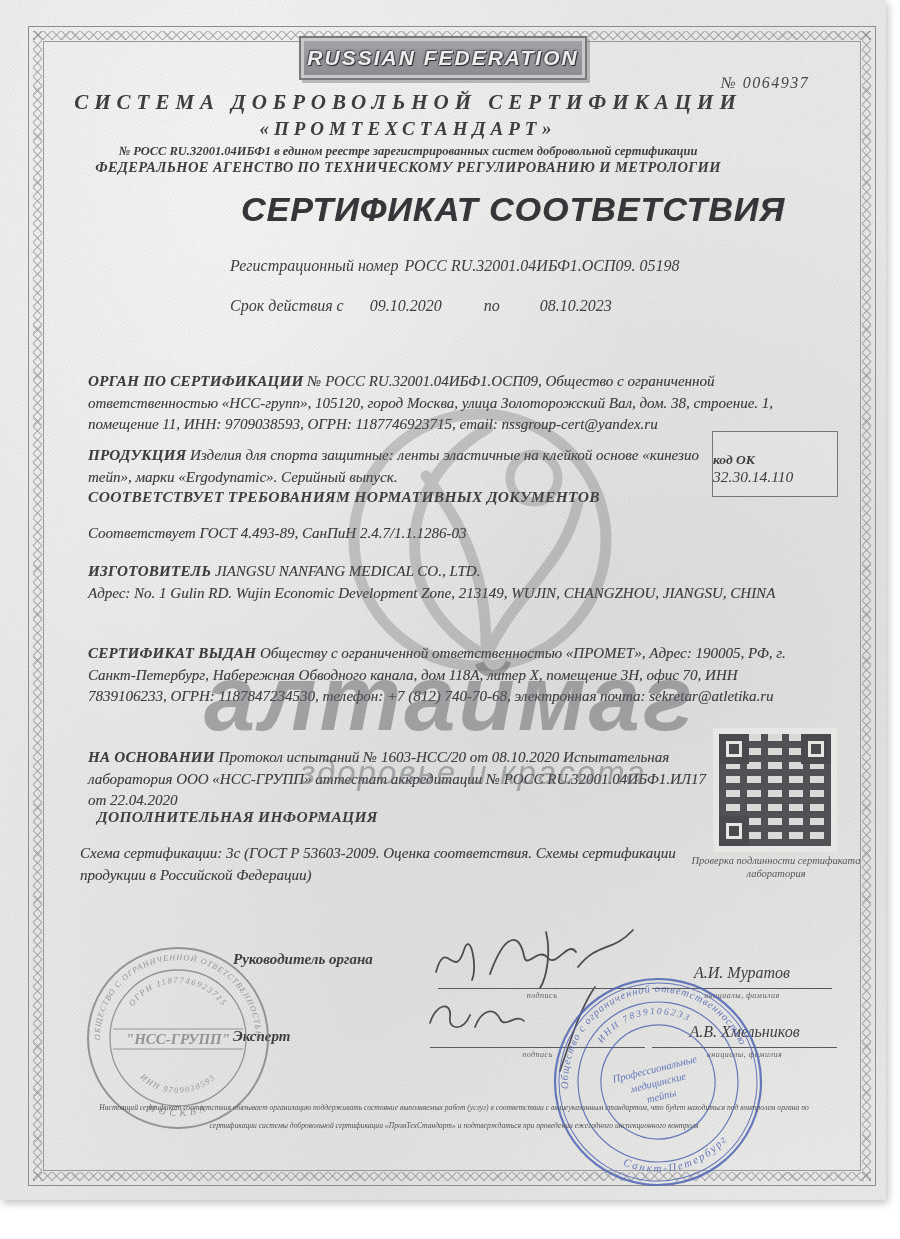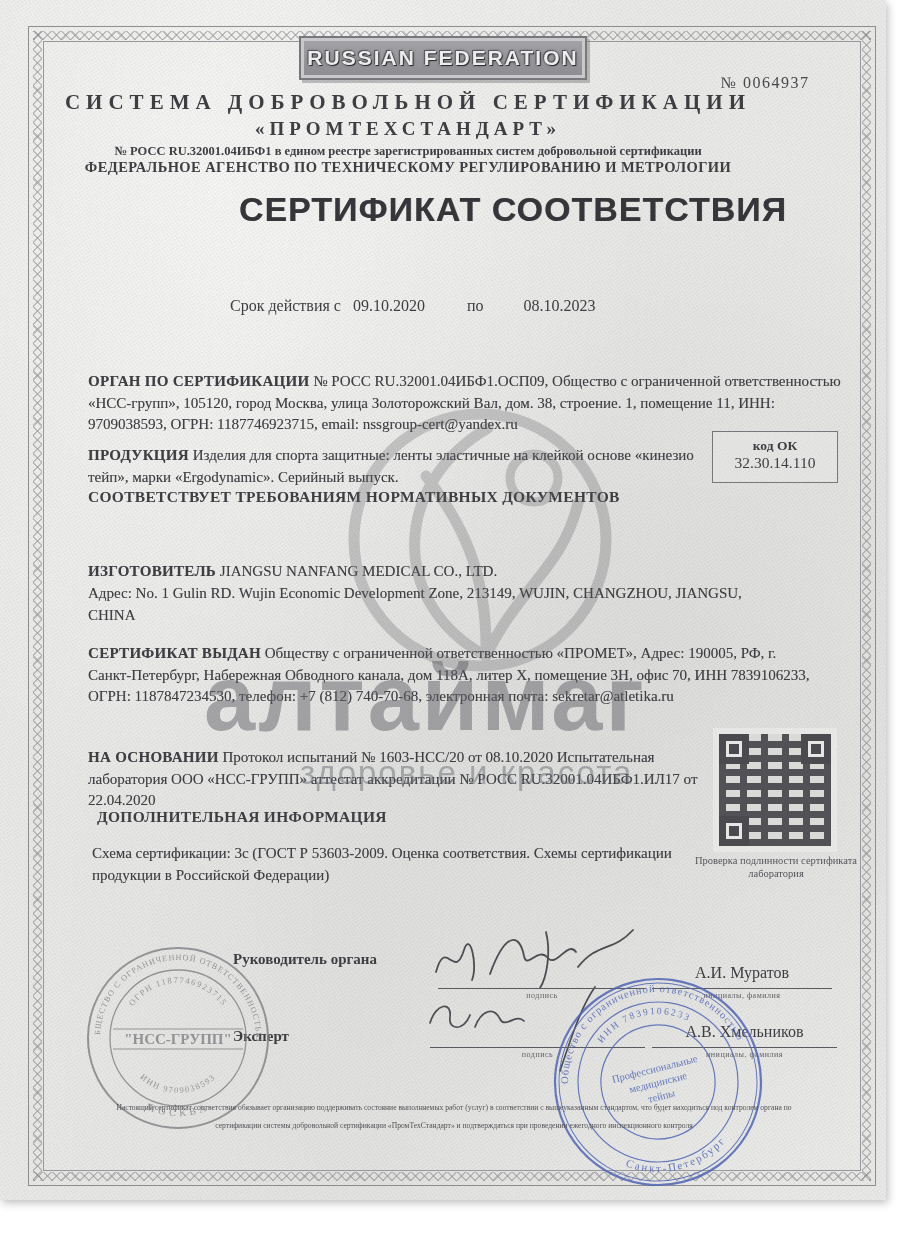--- a/index.html
+++ b/index.html
@@ -1,17 +1,17 @@
 <!DOCTYPE html>
 <html><head>
 <meta charset="utf-8">
 <style>
   html,body{margin:0;padding:0;background:#fff;}
   .page{position:relative;width:900px;height:1239px;background:#fff;overflow:hidden;
-        font-family:"Liberation Serif",serif;color:#3d3d42;}
+        font-family:"Liberation Serif",serif;color:#3d3d42;font-style:italic;}
   .paper{position:absolute;left:0;top:0;width:886px;height:1200px;
     background:
       radial-gradient(ellipse at 25% 15%, rgba(255,255,255,.55), transparent 45%),
       radial-gradient(ellipse at 75% 55%, rgba(205,205,203,.45), transparent 55%),
       radial-gradient(ellipse at 40% 85%, rgba(212,212,210,.4), transparent 50%),
       #e9e9e7;
     box-shadow:2px 3px 8px rgba(0,0,0,.25);}
   .texture{position:absolute;inset:0;pointer-events:none;
     background:
       repeating-linear-gradient(55deg, rgba(120,120,120,.05) 0 1px, transparent 1px 3px),
@@ -49,38 +49,38 @@
   #emblem{left:88px;top:210px;width:120px;height:120px;display:flex;align-items:center;justify-content:center;
     background:radial-gradient(circle at 35% 35%, #3c3c40, #232327 70%);
     clip-path:polygon(8% 0,30% 6%,50% 2%,70% 6%,92% 0,88% 14%,98% 30%,94% 50%,98% 70%,88% 86%,92% 100%,70% 94%,50% 98%,30% 94%,8% 100%,12% 86%,2% 70%,6% 50%,2% 30%,12% 14%);}
   #emblem::before{content:"";position:absolute;inset:20px;border:2px solid rgba(225,225,228,.3);}
   #emblem .mono{position:relative;color:rgba(232,232,235,.82);font-size:42px;font-weight:bold;
     text-shadow:0 0 4px rgba(255,255,255,.35);}
 
   #regline{left:230px;top:257px;font-size:16px;}
   #regline .v{margin-left:6px;}
   #validity{left:230px;top:297px;font-size:16px;}
-  #validity .d1{margin-left:12px;} #validity .po{margin-left:42px;} #validity .d2{margin-left:40px;}
+  #validity .d1{margin-left:26px;} #validity .po{margin-left:42px;} #validity .d2{margin-left:40px;}
 
   
   .sect{font-size:15px;line-height:21.5px;text-shadow:.2px .2px .4px rgba(60,60,65,.35);}
   .lab{font-weight:bold;letter-spacing:.3px;}
   #org{left:88px;top:356px;width:758px;}
   #product{left:88px;top:430px;width:612px;}
   #conform-h{left:88px;top:488px;font-size:15.5px;font-weight:bold;letter-spacing:.3px;}
   #conform-t{left:88px;top:508px;width:612px;}
   #manu{left:88px;top:546px;width:758px;}
   #manu-adr{left:88px;top:568px;width:700px;}
   #issued{left:88px;top:628px;width:724px;}
   #basis{left:88px;top:732px;width:618px;}
   #addinfo-h{left:88px;top:808px;font-size:15.5px;font-weight:bold;letter-spacing:.3px;margin-left:9px;}
-  #addinfo-t{left:92px;top:828px;width:606px;}
-
-  
-  .codebox{border:1.5px solid #77777b;text-align:center;padding-top:6px;background:rgba(240,240,238,.25);}
+  #addinfo-t{left:80px;top:828px;width:606px;}
+
+  
+  .codebox{border:1.5px solid #77777b;text-align:left;padding-top:20px;background:rgba(240,240,238,.25);}
   #okbox{left:712px;top:431px;width:124px;height:44px;}
   #tnbox{left:712px;top:485px;width:124px;height:47px;}
   .codebox .cl{display:block;font-size:13.5px;font-weight:bold;}
   .codebox .cv{display:block;font-size:15.5px;}
   #tnbox .cv{font-size:17px;}
 
   
   #qr{left:719px;top:734px;width:112px;height:112px;opacity:.88;box-shadow:0 0 0 6px rgba(233,233,231,.9);
     background:
       repeating-linear-gradient(0deg, #3f3f44 0 7px, transparent 7px 14px),
@@ -142,40 +142,44 @@
       <span>RUSSIAN FEDERATION</span>
     </div>
     <div class="abs" id="numero">№ 0064937</div>
     <div class="abs ctr" id="sys1">СИСТЕМА ДОБРОВОЛЬНОЙ СЕРТИФИКАЦИИ</div>
     <div class="abs ctr" id="sys2">«ПРОМТЕХСТАНДАРТ»</div>
     <div class="abs ctr" id="registry">№ РОСС RU.32001.04ИБФ1 в едином реестре зарегистрированных систем добровольной сертификации</div>
     <div class="abs ctr" id="agency">ФЕДЕРАЛЬНОЕ АГЕНСТВО ПО ТЕХНИЧЕСКОМУ РЕГУЛИРОВАНИЮ И МЕТРОЛОГИИ</div>
     <div class="abs ctr" id="title">СЕРТИФИКАТ СООТВЕТСТВИЯ</div>
 
 
+    <div class="abs" id="regline">
+      <span>Регистрационный номер</span><span class="v">РОСС RU.32001.04ИБФ1.ОСП09. 05198</span>
+    </div>
     <div class="abs" id="validity">
       <span>Срок действия с</span><span class="d1">09.10.2020</span><span class="po">по</span><span class="d2">08.10.2023</span>
     </div>
 
     <p class="abs sect" id="org">
       <span class="lab">ОРГАН ПО СЕРТИФИКАЦИИ</span>
       <span>№ РОСС RU.32001.04ИБФ1.ОСП09, Общество с ограниченной ответственностью «НСС-групп», 105120, город Москва, улица Золоторожский Вал, дом. 38, строение. 1, помещение 11, ИНН: 9709038593, ОГРН: 1187746923715, email: nssgroup-cert@yandex.ru</span>
     </p>
 
     <p class="abs sect" id="product">
       <span class="lab">ПРОДУКЦИЯ</span>
       <span>Изделия для спорта защитные: ленты эластичные на клейкой основе «кинезио тейп», марки «Ergodynamic». Серийный выпуск.</span>
     </p>
 
     <div class="abs codebox" id="okbox">
       <span class="cl">код ОК</span>
       <span class="cv">32.30.14.110</span>
     </div>
 
     <div class="abs" id="conform-h">СООТВЕТСТВУЕТ ТРЕБОВАНИЯМ НОРМАТИВНЫХ ДОКУМЕНТОВ</div>
+    <p class="abs sect" id="conform-t">Соответствует ГОСТ 4.493-89, СанПиН 2.4.7/1.1.1286-03</p>
 
     <p class="abs sect" id="manu">
       <span class="lab">ИЗГОТОВИТЕЛЬ</span>
       <span>JIANGSU NANFANG MEDICAL CO., LTD.</span>
     </p>
     <p class="abs sect" id="manu-adr">Адрес: No. 1 Gulin RD. Wujin Economic Development Zone, 213149, WUJIN, CHANGZHOU, JIANGSU, CHINA</p>
 
     <p class="abs sect" id="issued">
       <span class="lab">СЕРТИФИКАТ ВЫДАН</span>
       <span>Обществу с ограниченной ответственностью «ПРОМЕТ», Адрес: 190005, РФ, г. Санкт-Петербург, Набережная Обводного канала, дом 118А, литер Х, помещение 3Н, офис 70, ИНН 7839106233, ОГРН: 1187847234530, телефон: +7 (812) 740-70-68, электронная почта: sekretar@atletika.ru</span>

